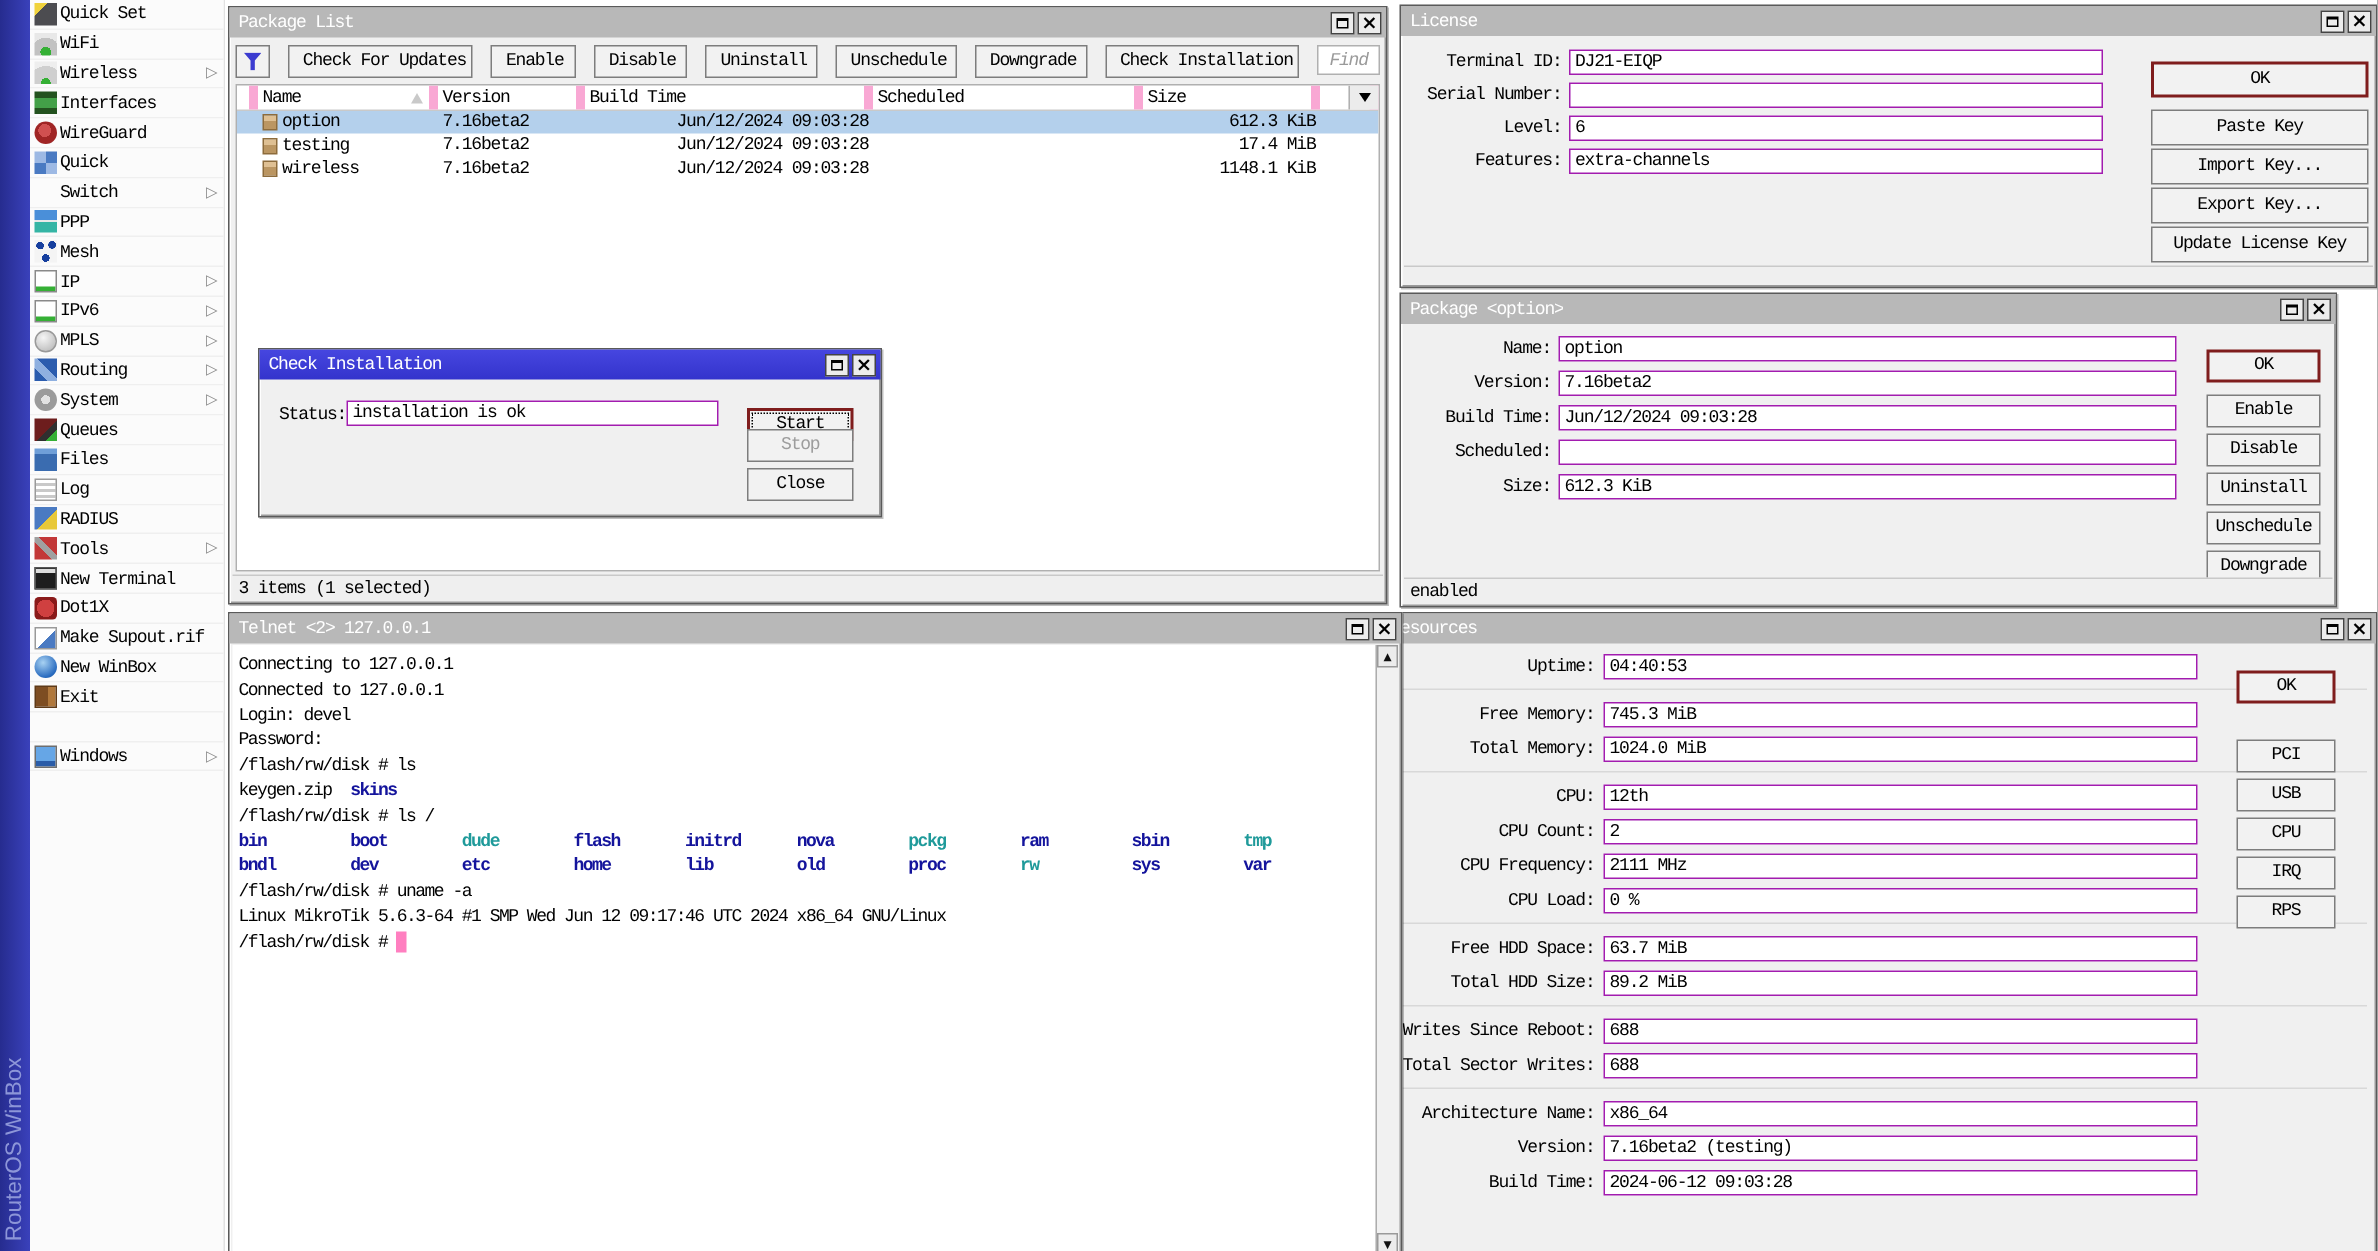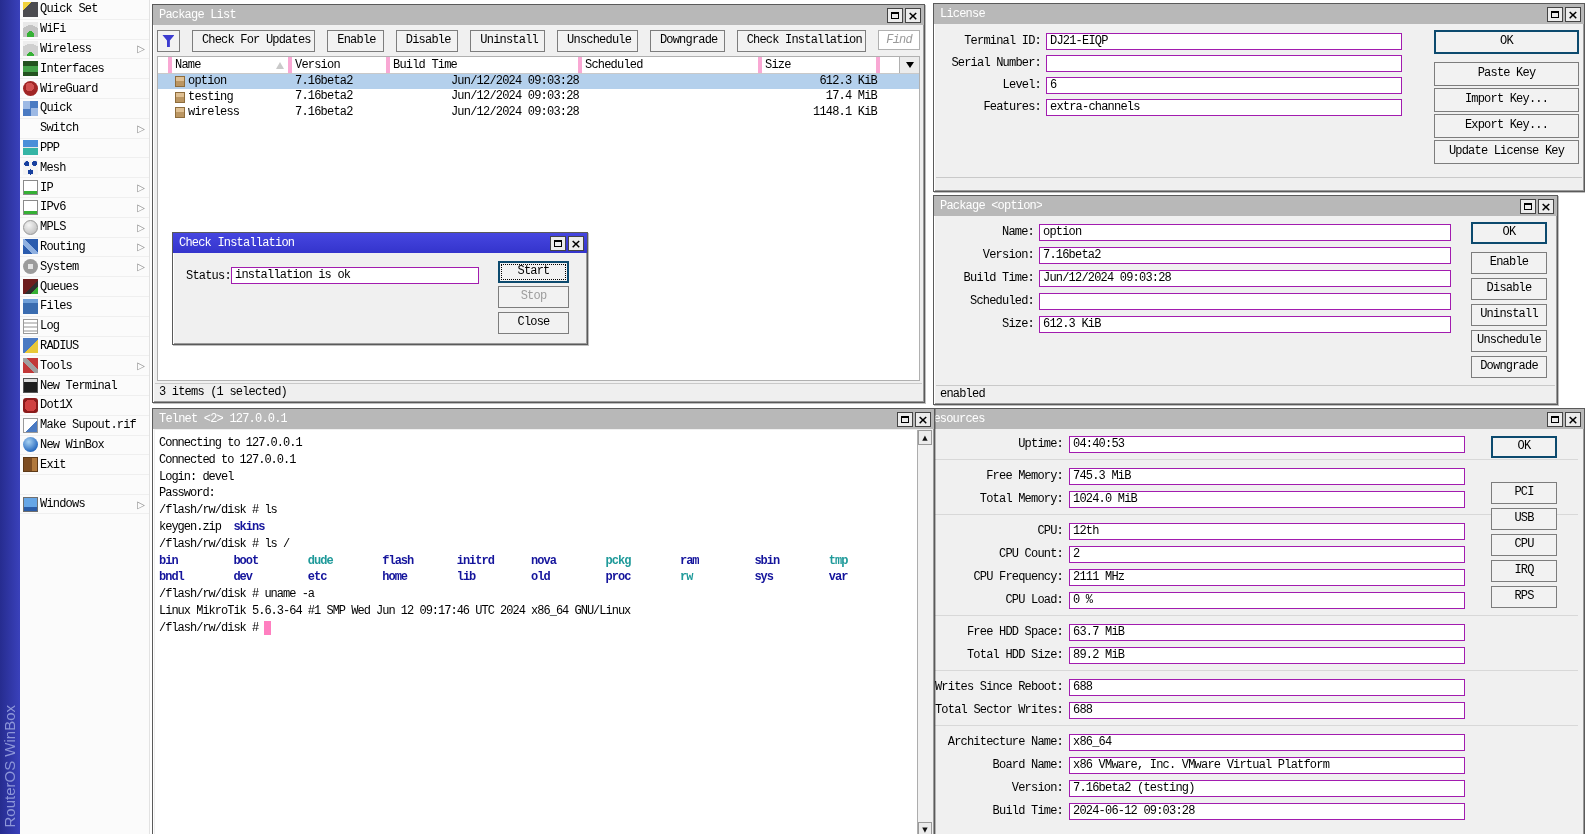--- a/index.html
+++ b/index.html
@@ -49,39 +49,39 @@
   .win{position:absolute;background:#f0f0f0;border:1px solid #5a5a5a;box-shadow:inset 1px 1px 0 #ffffff,inset -1px -1px 0 #9a9a9a, 1px 1px 0 rgba(0,0,0,.25);}
   .titlebar{height:20px;background:#b8b8b8;color:#fff;display:flex;align-items:center;padding:0 3px 0 6px;}
   .titlebar.active{background:linear-gradient(180deg,#4646e0,#3434cc);}
   .titlebar .ttext{white-space:nowrap;overflow:hidden;}
   .tbtns{margin-left:auto;display:flex;gap:2px;}
   .tbtn{width:16px;height:15px;background:#ececec;border:1px solid #444;display:flex;align-items:center;justify-content:center;color:#000;cursor:default;}
   .tbtn .maxglyph{width:8px;height:7px;border:1px solid #000;border-top-width:2px;}
   .tbtn.close{font-family:"DejaVu Sans",sans-serif;font-size:13px;font-weight:bold;letter-spacing:0;line-height:1;}
 
   .btn{background:#f2f2f2;border:1px solid #7d7d7d;height:22px;line-height:19px;text-align:center;cursor:default;white-space:nowrap;overflow:hidden;}
-  .btn.default{border:2px solid #0c4a6e;line-height:17px;}
+  .btn.default{border:2px solid #7f1d1d;line-height:17px;margin-top:11px;}
   .btn.disabled{color:#9d9d9d;}
   .btn.focused{outline:1px dotted #000;outline-offset:-4px;}
   .fbox{position:absolute;height:17px;border:1px solid #a21caf;background:#fff;padding:0 3px;line-height:15px;white-space:nowrap;overflow:hidden;}
   .frow{position:relative;height:17px;}
   .flabel{position:absolute;top:1px;width:300px;text-align:right;white-space:nowrap;}
   .statusbar{position:absolute;left:2px;right:2px;bottom:2px;height:17px;background:#efefef;border-top:1px solid #c9c9c9;padding:1px 4px;}
 
   
   #win-package-list{left:152px;top:4px;width:773px;height:399px;}
   .toolbar{position:absolute;left:4px;top:25px;right:4px;height:24px;display:flex;}
   .toolbar .btn{padding:0 9px;margin-right:12px;}
   .filter-btn{width:24px;height:22px;background:#f2f2f2;border:1px solid #7d7d7d;display:flex;align-items:center;justify-content:center;margin-right:12px;}
   .funnel{width:12px;height:12px;background:#3c3cd0;clip-path:polygon(0 0,100% 0,62% 45%,62% 100%,38% 100%,38% 45%);}
   .find-btn{margin-left:auto;margin-right:0;width:44px;height:20px;background:#fff;border:1px solid #b0b0b0;color:#9a9a9a;font-style:italic;text-align:center;line-height:18px;}
   .plist{position:absolute;left:4px;top:51px;right:4px;bottom:21px;background:#fff;border:1px solid #b0b0b0;overflow:hidden;}
   .pl-grid{display:grid;grid-template-columns:14px 120px 98px 192px 180px 118px 1fr;}
   .pl-head{border-bottom:1px solid #c9c9c9;height:17px;position:relative;}
-  .pl-head .hcell{border-right:4px solid #f9a8d4;padding:1px 3px;position:relative;white-space:nowrap;overflow:hidden;}
+  .pl-head .hcell{border-right:6px solid #f9a8d4;padding:1px 3px;position:relative;white-space:nowrap;overflow:hidden;}
   .sort-tri{position:absolute;right:4px;top:5px;width:0;height:0;border-left:4px solid transparent;border-right:4px solid transparent;border-bottom:7px solid #c9c9c9;}
   .col-menu-btn{position:absolute;right:0;top:0;width:20px;height:16px;background:#ececec;border-left:1px solid #b0b0b0;display:flex;align-items:center;justify-content:center;}
   .down-tri{width:0;height:0;border-left:4px solid transparent;border-right:4px solid transparent;border-top:6px solid #000;}
   .pl-row{height:15.4px;}
   .pl-row>div{padding:0 3px;white-space:nowrap;overflow:hidden;line-height:15px;}
   .pl-row.selected{background:#b4d0ec;}
   .cell-right{text-align:right;}
   .name-cell{display:flex;align-items:center;gap:3px;}
   .pkg-icon{width:10px;height:11px;flex:none;background:linear-gradient(180deg,#dfc093 0 40%,#bb9662 40%);border:1px solid #8d6c3c;}
 
@@ -493,24 +493,20 @@
         <div class="res-row">
           <span class="flabel">Total Sector Writes:</span>
           <span class="fbox">688</span>
         </div>
         <div class="res-sep"></div>
         <div class="res-row">
           <span class="flabel">Architecture Name:</span>
           <span class="fbox">x86_64</span>
         </div>
         <div class="res-row">
-          <span class="flabel">Board Name:</span>
-          <span class="fbox">x86 VMware, Inc. VMware Virtual Platform</span>
-        </div>
-        <div class="res-row">
           <span class="flabel">Version:</span>
           <span class="fbox">7.16beta2 (testing)</span>
         </div>
         <div class="res-row">
           <span class="flabel">Build Time:</span>
           <span class="fbox">2024-06-12 09:03:28</span>
         </div>
       </div>
     <div id="res-btns">
         <div class="btn default">OK</div>

